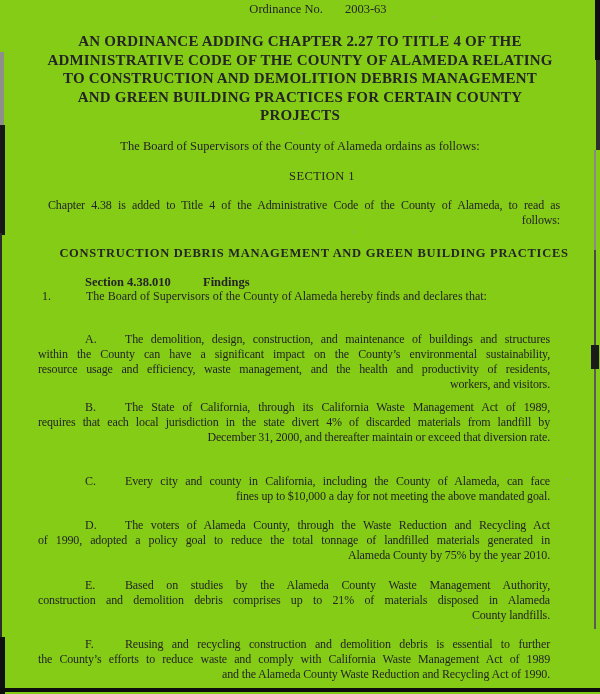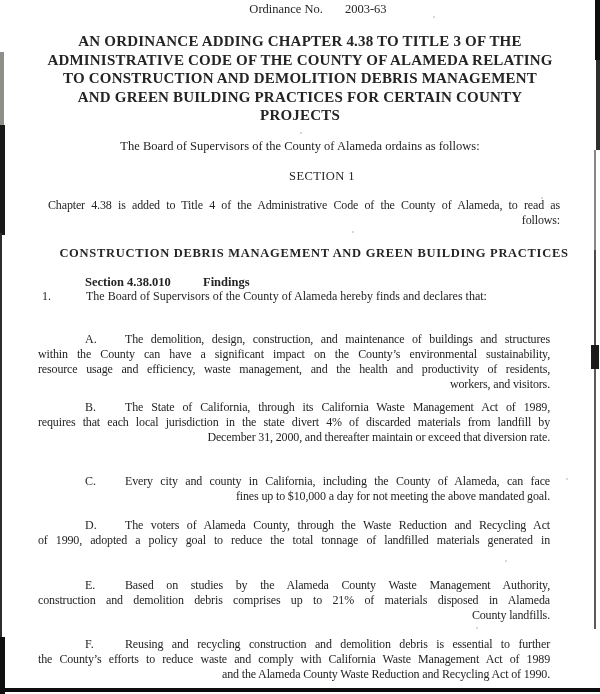--- a/index.html
+++ b/index.html
@@ -1,19 +1,19 @@
 <!DOCTYPE html>
 <html><head>
 <meta charset="utf-8">
 <style>
   html,body{margin:0;padding:0;background:#d8d8d4;}
   .page{
     position:relative;
     width:600px;height:694px;
-    background:#ffffff;
+    background:#84cc16;
     font-family:"Liberation Serif","DejaVu Serif",serif;
     color:#242424;
     overflow:hidden;
   }
   .abs{position:absolute;}
   
   .ord-line{top:2px;left:0;right:0;text-align:center;transform:translateX(18px);font-size:12.5px;}
   .ord-line .gap{display:inline-block;width:22px;}
   
   .title-block{top:32px;left:28px;right:28px;text-align:center;font-weight:bold;font-size:15px;letter-spacing:.2px;line-height:18.6px;}
@@ -59,21 +59,21 @@
   <div class="speck" style="left:566px;top:478px;"></div>
   <div class="speck" style="left:505px;top:560px;"></div>
   <div class="speck" style="left:300px;top:132px;"></div>
   <div class="speck" style="left:476px;top:627px;"></div>
 
   <div class="abs ord-line">
     <span>Ordinance No.</span><span class="gap"></span><span>2003-63</span>
   </div>
 
   <div class="abs title-block">
-    <div>AN ORDINANCE ADDING CHAPTER 4.38 TO TITLE 3 OF THE</div>
+    <div>AN ORDINANCE ADDING CHAPTER 2.27 TO TITLE 4 OF THE</div>
     <div>ADMINISTRATIVE CODE OF THE COUNTY OF ALAMEDA RELATING</div>
     <div>TO CONSTRUCTION AND DEMOLITION DEBRIS MANAGEMENT</div>
     <div>AND GREEN BUILDING PRACTICES FOR CERTAIN COUNTY</div>
     <div>PROJECTS</div>
   </div>
 
   <div class="abs preamble">The Board of Supervisors of the County of Alameda ordains as follows:</div>
 
   <div class="abs section1">SECTION 1</div>
 
@@ -106,20 +106,21 @@
   </div>
 
   <div class="abs par" style="top:474px;">
     <div class="fl"><span class="letter">C.</span><span>Every city and county in California, including the County of Alameda, can face</span></div>
     <div class="last">fines up to $10,000 a day for not meeting the above mandated goal.</div>
   </div>
 
   <div class="abs par" style="top:518px;">
     <div class="fl"><span class="letter">D.</span><span>The voters of Alameda County, through the Waste Reduction and Recycling Act</span></div>
     <div class="j">of 1990, adopted a policy goal to reduce the total tonnage of landfilled materials generated in</div>
+    <div class="last">Alameda County by 75% by the year 2010.</div>
   </div>
 
   <div class="abs par" style="top:578px;">
     <div class="fl"><span class="letter">E.</span><span>Based on studies by the Alameda County Waste Management Authority,</span></div>
     <div class="j">construction and demolition debris comprises up to 21% of materials disposed in Alameda</div>
     <div class="last">County landfills.</div>
   </div>
 
   <div class="abs par" style="top:637px;">
     <div class="fl"><span class="letter">F.</span><span>Reusing and recycling construction and demolition debris is essential to further</span></div>

